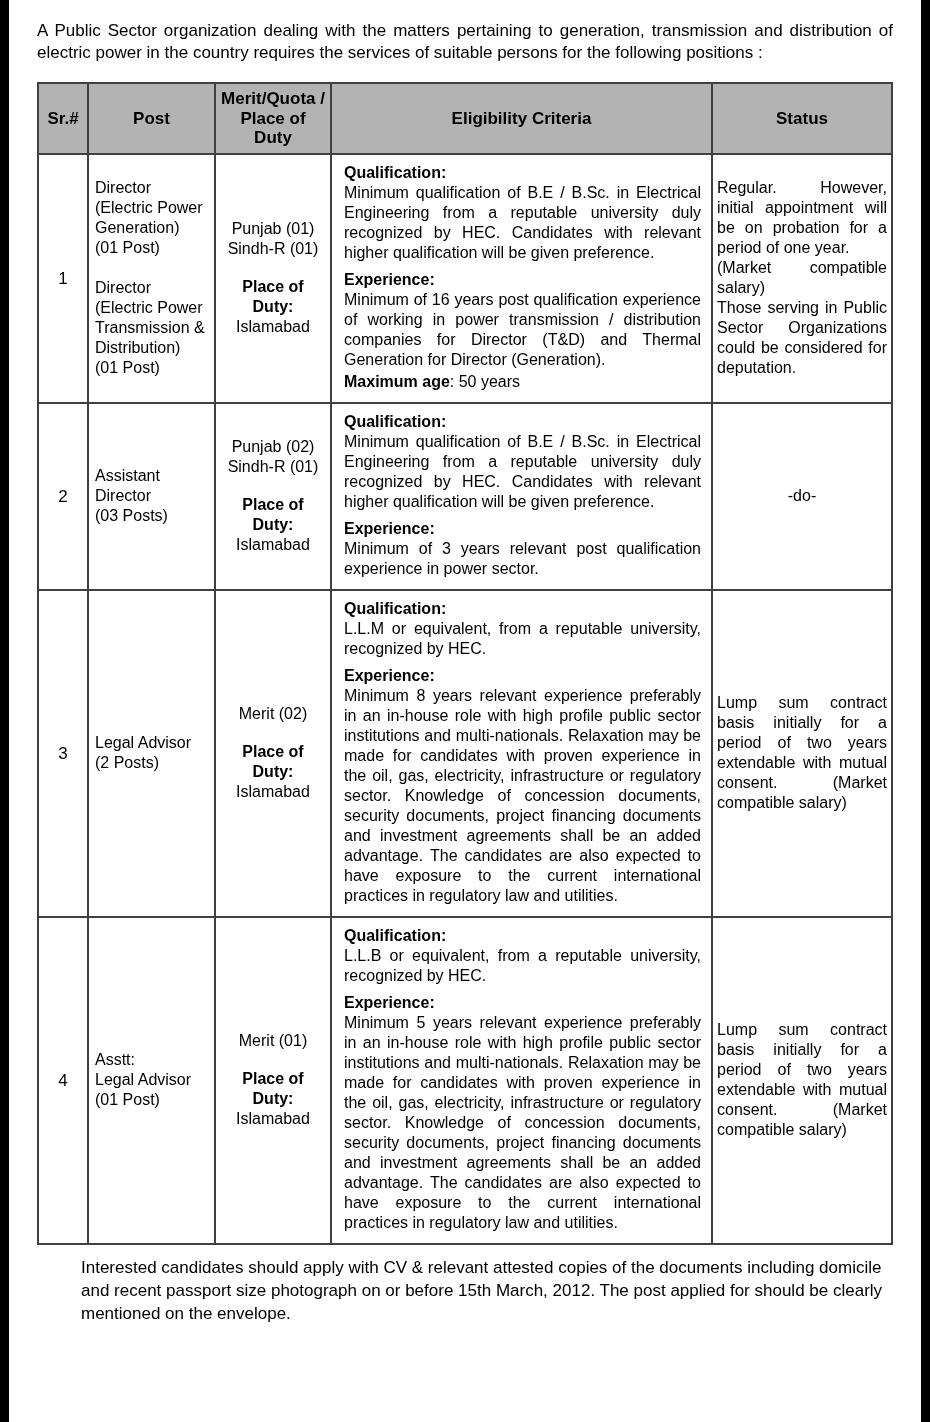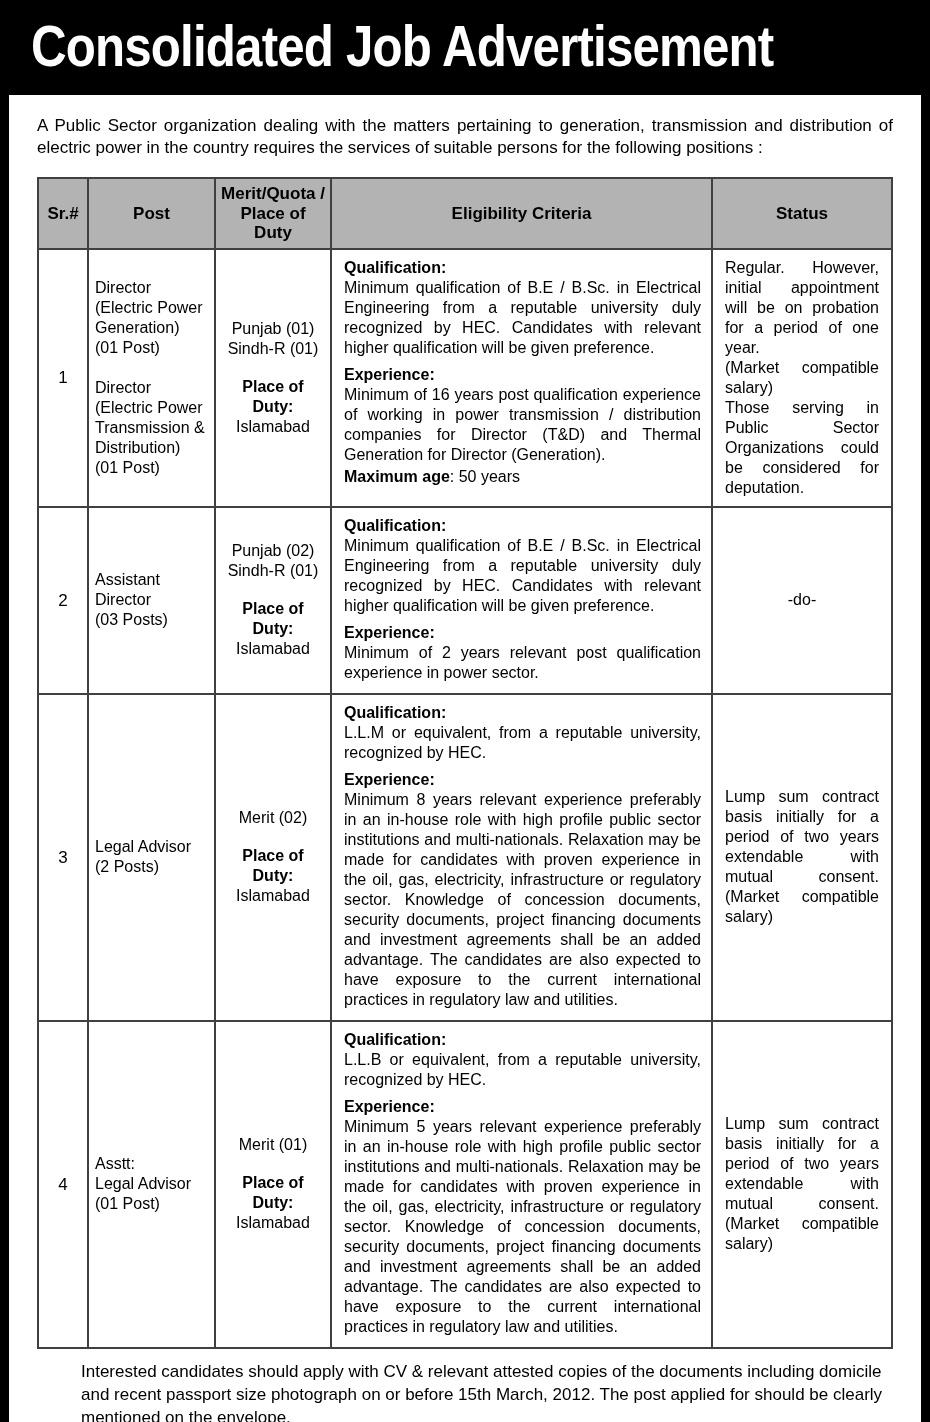--- a/index.html
+++ b/index.html
@@ -46,35 +46,32 @@
   .quota-text { white-space:pre-line; }
   .duty-label { font-weight:bold; margin-top:18px; }
 
   td.elig-cell { vertical-align:top; padding:8px 10px 10px 12px;margin-left:44px; }
   .elig-label { font-weight:bold; margin-top:7px; }
   .elig-label:first-child { margin-top:0; }
   .elig-text { text-align:justify; }
   .elig-extra { margin-top:2px; }
   .elig-extra b { font-weight:bold; }
 
-  td.status-cell { vertical-align:middle; padding:8px 12px; }
+  td.status-cell { vertical-align:middle; padding:8px 4px; }
   .status-text { white-space:pre-line; text-align:justify; }
   .status-text.center { text-align:center; }
 
   .outro { padding:12px 28px 4px 28px; font-size:17px; line-height:1.35; }
   .outro p { margin-bottom:2px;margin-left:44px; }
 </style>
 </head>
 <body>
 
 <div class="page">
 
-  <div class="title-banner">
-    <h1>Consolidated Job Advertisement</h1>
-  </div>
 
   <div class="intro">A Public Sector organization dealing with the matters pertaining to generation, transmission and distribution of electric power in the country requires the services of suitable persons for the following positions :</div>
 
   <table class="job-table">
     <colgroup>
       <col class="c-sr">
         <col class="c-post">
         <col class="c-quota">
         <col class="c-elig">
         <col class="c-stat">
@@ -130,21 +127,21 @@
         <td class="quota-cell">
           <div class="quota-text">Punjab (02)
 Sindh-R (01)</div>
           <div class="duty-label">Place of Duty:</div>
           <div>Islamabad</div>
         </td>
         <td class="elig-cell">
           <div class="elig-label">Qualification:</div>
           <div class="elig-text">Minimum qualification of B.E / B.Sc. in Electrical Engineering from a reputable university duly recognized by HEC. Candidates with relevant higher qualification will be given preference.</div>
           <div class="elig-label">Experience:</div>
-          <div class="elig-text">Minimum of 2 years relevant post qualification experience in power sector.</div>
+          <div class="elig-text">Minimum of 3 years relevant post qualification experience in power sector.</div>
         </td>
         <td class="status-cell">
           <div class="status-text center">-do-</div>
         </td>
       </tr>
 
       <tr>
         <td class="sr-cell">3</td>
         <td class="post-cell">Legal Advisor
 (2 Posts)</td>

